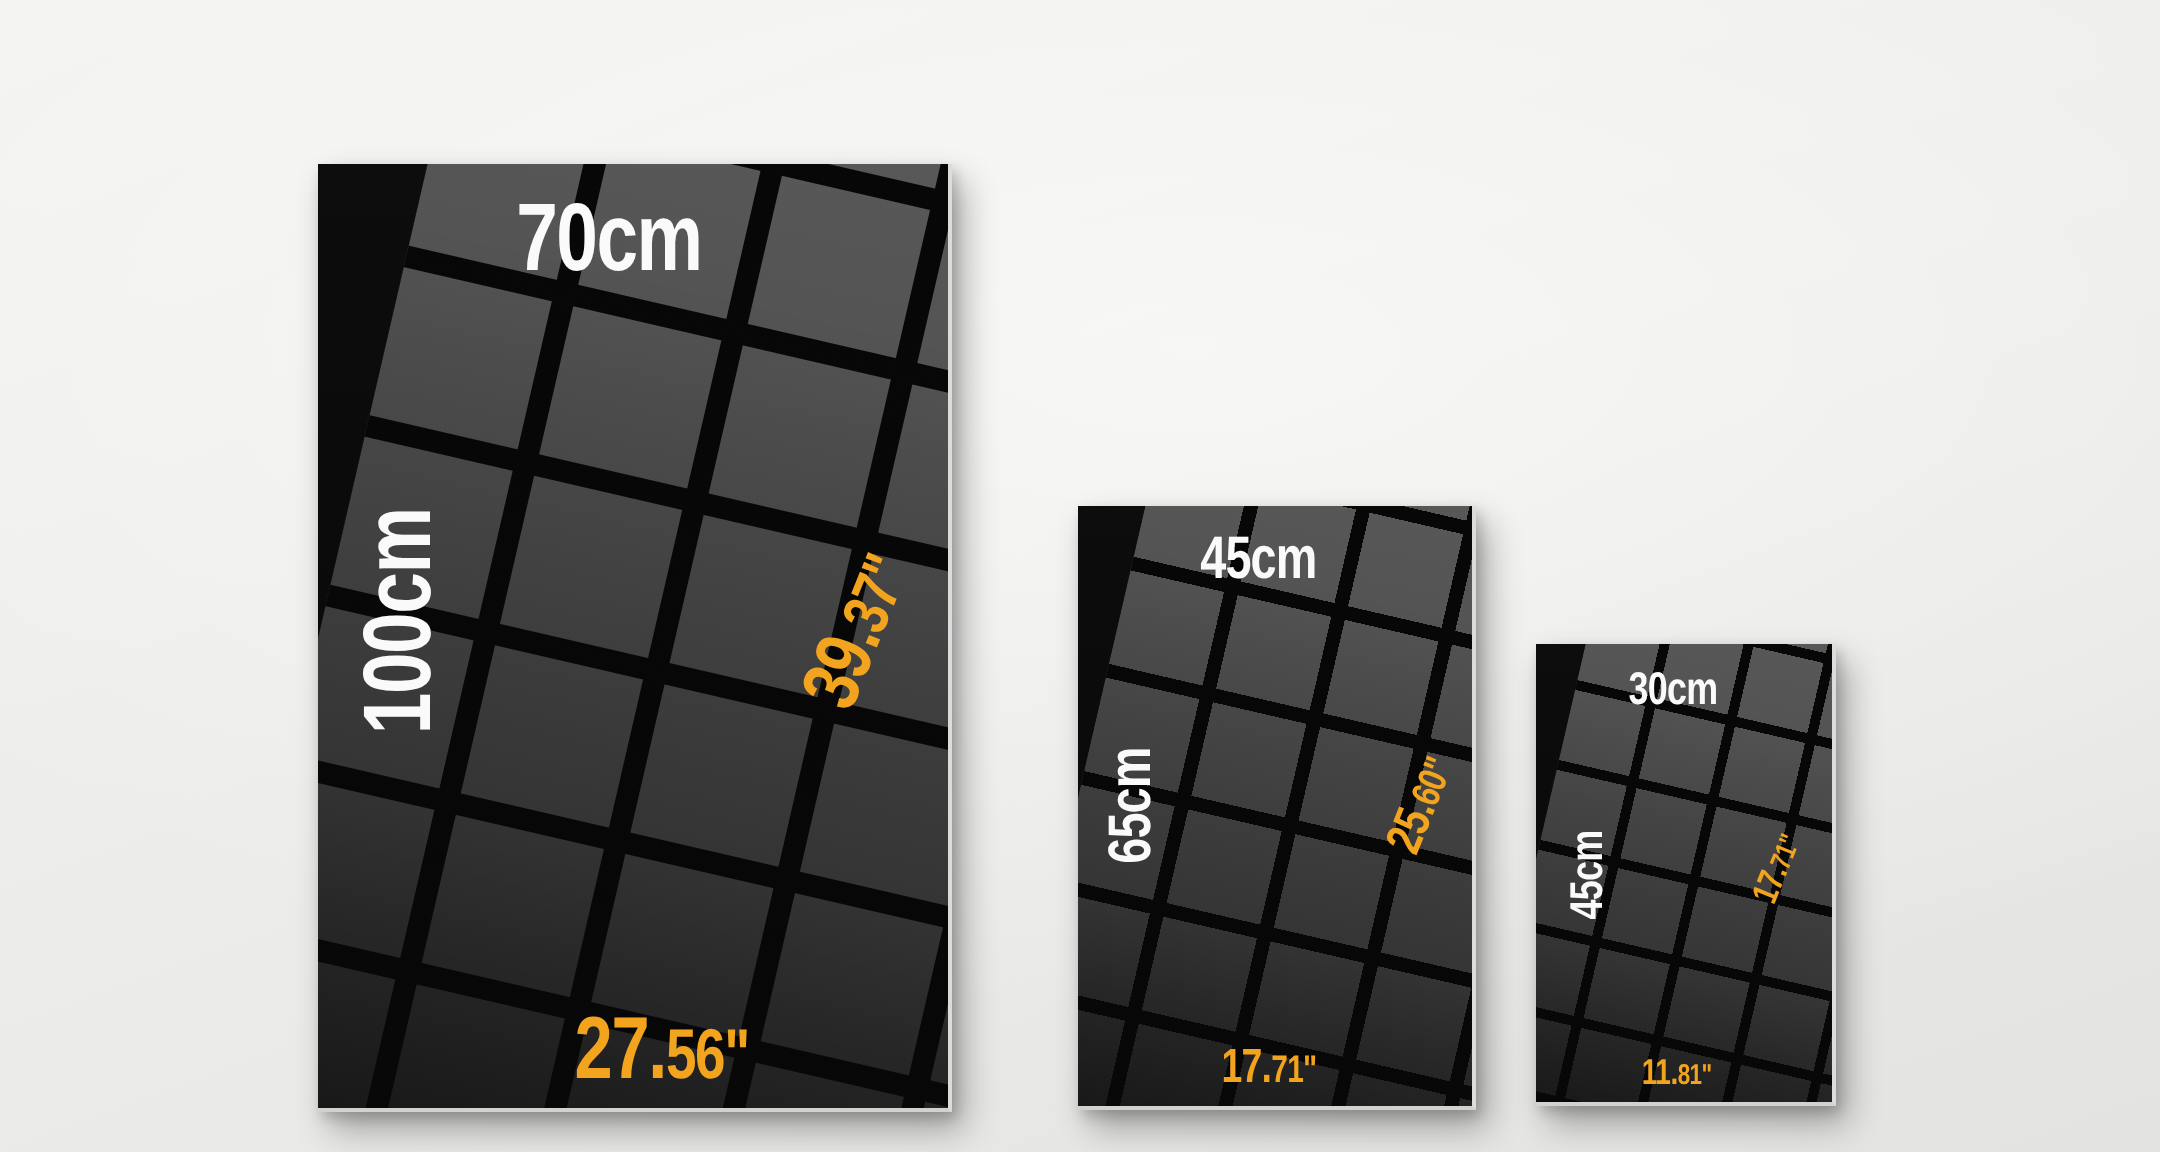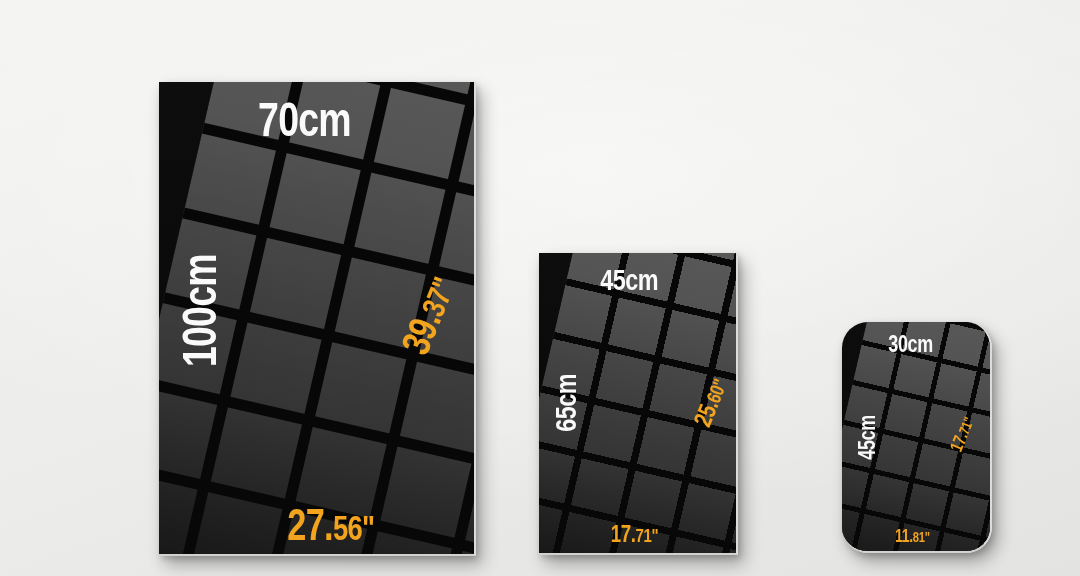--- a/index.html
+++ b/index.html
@@ -77,21 +77,21 @@
       <span class="cond">65cm</span>
     </div>
     <div class="label in box rotDiag" style="left:121px;top:134px;width:100px;height:30px;font-size:25px;">
       <span class="cond"><span>25.</span><span class="small">60"</span></span>
     </div>
     <div class="label in full" style="top:269px;font-size:24px;transform:translateX(-3px);">
       <span class="cond"><span>17.</span><span class="small">71"</span></span>
     </div>
   </section>
 
-  <section class="poster" style="left:842px;top:322px;width:150px;height:231px;border-radius:26px;--tile:36px;--gap:5px;">
+  <section class="poster" style="left:768px;top:322px;width:150px;height:231px;--tile:36px;--gap:5px;">
     <div class="reflection">
       <div class="grid"></div>
     </div>
     <div class="label cm full" style="top:11px;font-size:23px;transform:translateX(-6px);">
       <span class="cond">30cm</span>
     </div>
     <div class="label cm box rot90" style="left:-25px;top:102px;width:100px;height:28px;font-size:23px;">
       <span class="cond">45cm</span>
     </div>
     <div class="label in box rotDiag" style="left:80px;top:101px;width:80px;height:22px;font-size:18px;">

